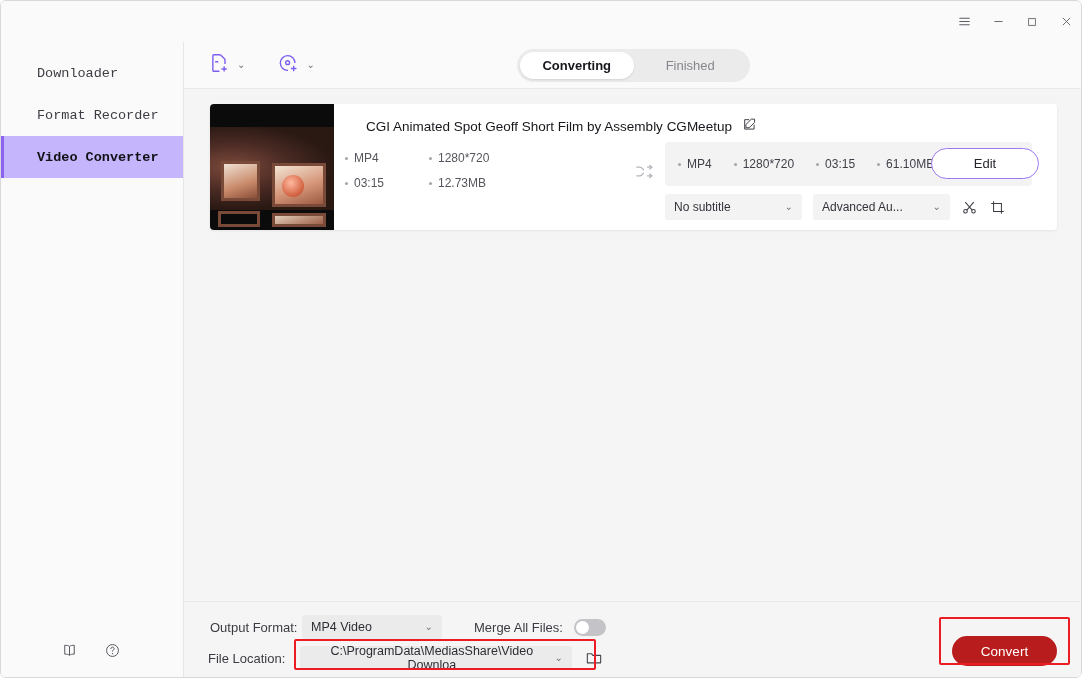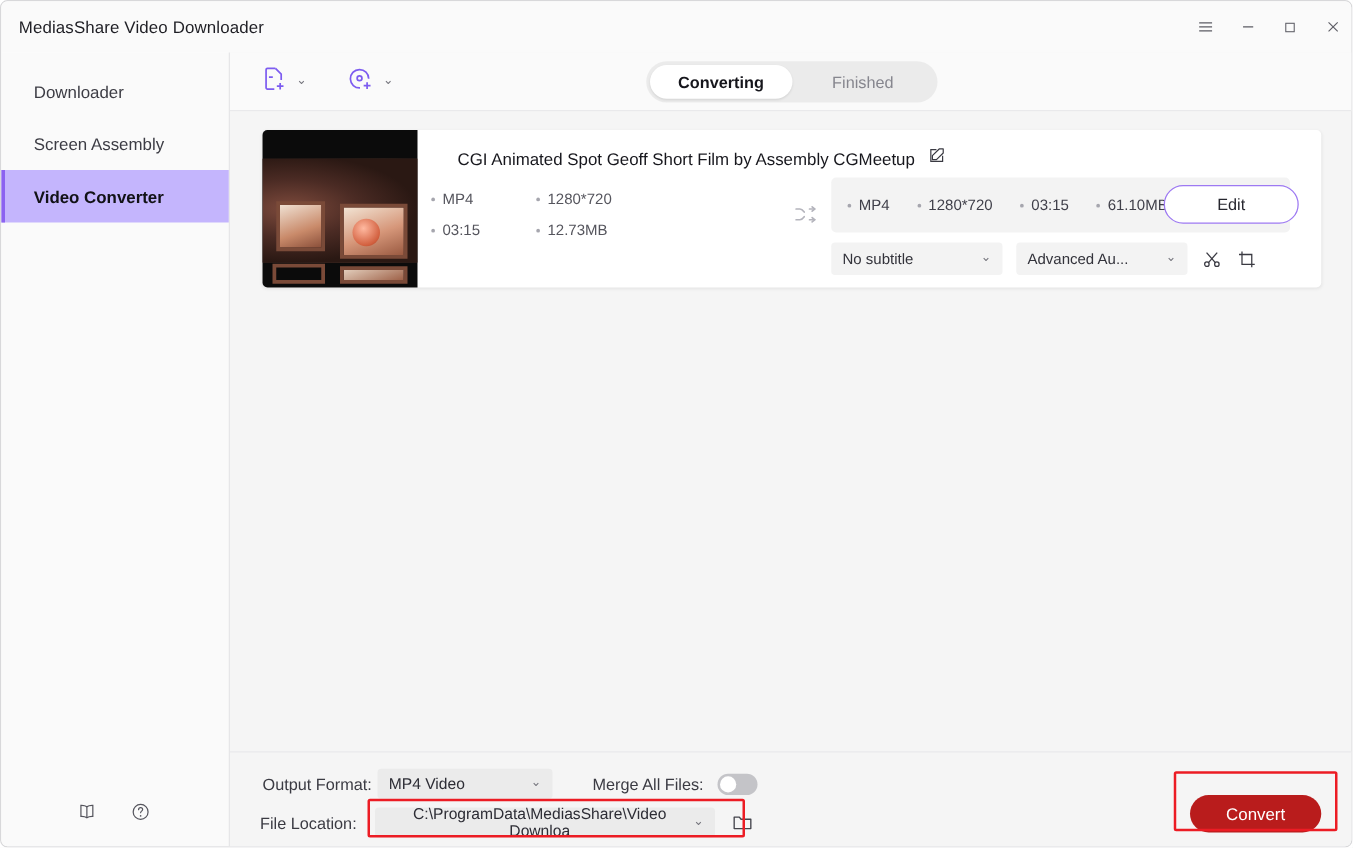--- a/index.html
+++ b/index.html
@@ -46,23 +46,24 @@
     position: absolute; top: 41px; left: 0;
     width: 183px; height: 637px;
     background: #fafafa;
     border-right: 1px solid #e6e6e8;
   }
   .nav { padding-top: 10px; }
   .nav-item {
     position: relative;
     height: 42px;
     display: flex; align-items: center;
-    padding-left: 26px;
+    padding-left: 36px;
     font-size: 13.5px;
     color: #3c3c44;
+    font-family: Liberation Mono, monospace;
   }
   .nav-item.active {
     background: #c4b5fd;
     font-weight: bold;
     color: #121216;
   }
   .nav-item.active .accent {
     position: absolute; left: 0; top: 0;
     width: 3px; height: 42px;
     background: #8c63f0;
@@ -307,21 +308,20 @@
     position: absolute; right: 1px; top: 41px;
     width: 5px; height: 637px; background: transparent;
   }
 </style>
 </head>
 <body>
 
 <div class="app">
 
   <div class="titlebar">
-    <div class="title-text">MediasShare Video Downloader</div>
     <div class="win-controls">
       <div class="win-btn">
         <svg width="15" height="15" viewBox="0 0 16 16" fill="none" stroke="currentColor" stroke-width="1.1">
           <line x1="2.5" y1="4.5" x2="13.5" y2="4.5"></line>
           <line x1="2.5" y1="8" x2="13.5" y2="8"></line>
           <line x1="2.5" y1="11.5" x2="13.5" y2="11.5"></line>
         </svg>
       </div>
       <div class="win-btn">
         <svg width="13" height="13" viewBox="0 0 16 16" stroke="currentColor" stroke-width="1.1">
@@ -341,21 +341,21 @@
       </div>
     </div>
   </div>
 
   <div class="sidebar">
     <div class="nav">
       <div class="nav-item">
         <span>Downloader</span>
       </div>
       <div class="nav-item">
-        <span>Screen Assembly</span>
+        <span>Format Recorder</span>
       </div>
       <div class="nav-item active">
         <span class="accent"></span>
         <span>Video Converter</span>
       </div>
     </div>
     <div class="sidebar-bottom">
       <span>
         <svg width="17" height="17" viewBox="0 0 20 20" fill="none" stroke="currentColor" stroke-width="1.15">
           <path d="M10 5.2C8.6 4.1 6.9 3.8 4.4 3.9v10.4c2.5-.1 4.2.2 5.6 1.3 1.4-1.1 3.1-1.4 5.6-1.3V3.9c-2.5-.1-4.2.2-5.6 1.3z"></path>

